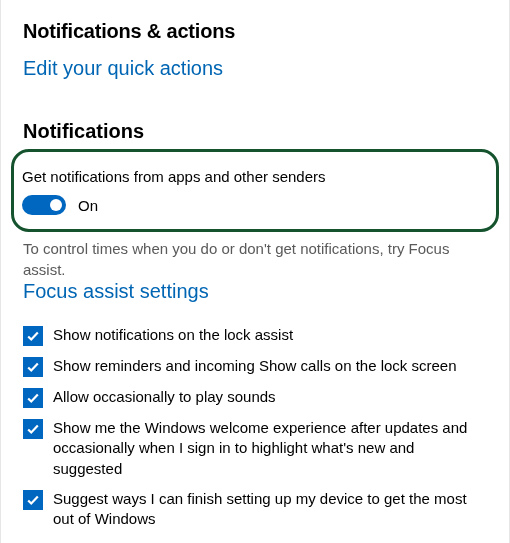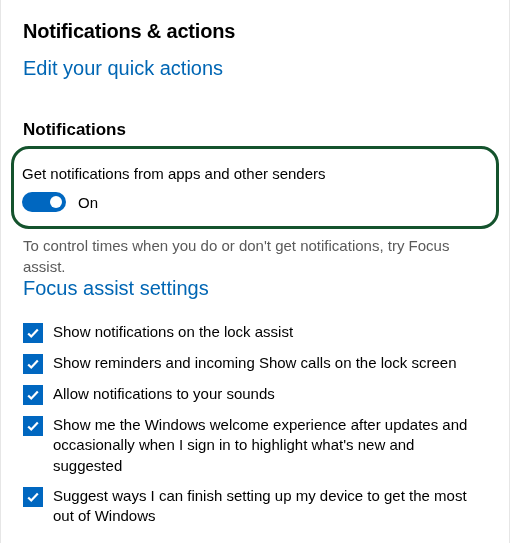--- a/index.html
+++ b/index.html
@@ -22,21 +22,21 @@
       margin-bottom: 14px;
       letter-spacing: -0.2px;
     }
     .link {
       color: #0066b4;
       font-size: 20px;
       cursor: pointer;
       display: inline-block;
     }
     .section-title {
-      font-size: 17px;
+      font-size: 20px;
       font-weight: 600;
       margin-top: 40px;
       margin-bottom: 0;
     }
     .highlight-box {
       margin-left: -12px;
       margin-right: -12px;
       margin-top: 6px;
       border: 3px solid #14532d;
       border-radius: 18px;
@@ -150,21 +150,21 @@
         </span>
       <span class="check-label">Show reminders and incoming Show calls on the lock screen</span>
     </label>
 
     <label class="check-row">
       <span class="checkbox">
           <svg viewBox="0 0 16 16">
             <polyline points="2.5,8.5 6,12 13.5,4"></polyline>
           </svg>
         </span>
-      <span class="check-label">Allow notifications to your sounds</span>
+      <span class="check-label">Allow occasionally to play sounds</span>
     </label>
 
     <label class="check-row">
       <span class="checkbox">
           <svg viewBox="0 0 16 16">
             <polyline points="2.5,8.5 6,12 13.5,4"></polyline>
           </svg>
         </span>
       <span class="check-label">Show me the Windows welcome experience after updates and occasionally when I sign in to highlight what's new and suggested</span>
     </label>

